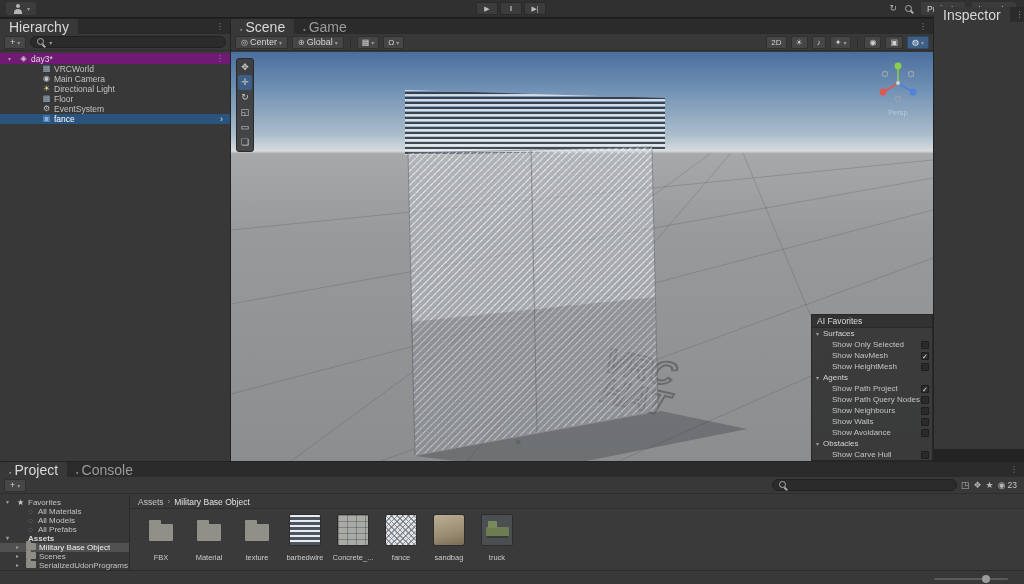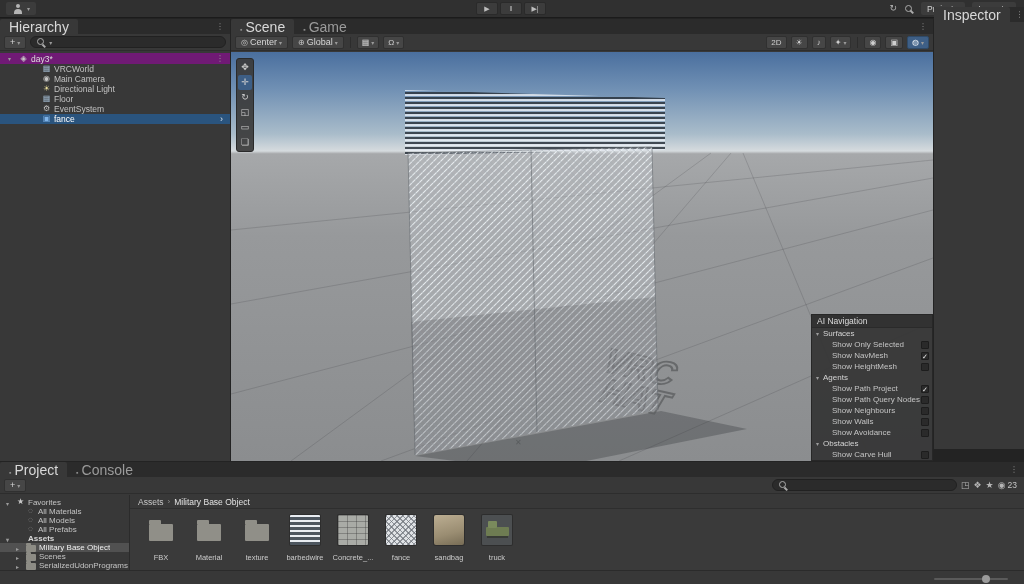--- a/index.html
+++ b/index.html
@@ -93,21 +93,21 @@
   .cb{margin-left:auto;width:8px;height:8px;background:#2a2a2a;border:1px solid #1d1d1d;border-radius:1px;flex:none;text-align:center}
   .t-header .cb{visibility:hidden}
   .checked .cb::before{content:"✓";display:block;font-size:7px;line-height:7px;color:#ececec}
 
   
   .inspector-body{position:absolute;top:16px;bottom:0;left:0;right:0;background:#383838}
 
   
   .project-body{position:absolute;top:33px;bottom:14px;left:0;right:0;display:flex}
   .ptree{width:130px;border-right:1px solid #2b2b2b;padding-top:3px;flex:none;overflow:hidden}
-  .prow{display:flex;align-items:flex-end;height:9px;font-size:8px;padding-left:6px;gap:3px;color:#c4c4c4}
+  .prow{display:flex;align-items:flex-start;height:9px;font-size:8px;padding-left:6px;gap:3px;color:#c4c4c4}
   .prow .fold{width:7px;font-size:6px}
   .ar-v .fold::before{content:"▾"}
   .ar-r .fold::before{content:"▸"}
   .ind-1{padding-left:16px}
   .bold{font-weight:bold;color:#d8d8d8}
   .ptree .selected{background:#515151;color:#f0f0f0}
   .i-star::before{content:"★";color:#c9c9c9}
   .i-search::before{content:"◌";color:#9a9a9a}
   .oicon.i-folder{width:10px;height:7px;background:#8d8c85;border-radius:1px;position:relative}
   .oicon.i-folder::before{content:"";position:absolute;top:-2px;left:0;width:5px;height:2px;background:#8d8c85;border-radius:1px 1px 0 0}
@@ -352,25 +352,42 @@
 
         <div class="tool">
           <span class="oicon i-rect"></span>
         </div>
 
         <div class="tool">
           <span class="oicon i-transform"></span>
         </div>
       </div>
 
+    <div class="gizmo">
+      <svg width="46" height="46" viewBox="0 0 46 46">
+        <g stroke-width="1.6">
+          <line x1="23" y1="23" x2="23" y2="8" stroke="#8ccf4d"></line>
+          <line x1="23" y1="23" x2="10" y2="31" stroke="#e0584f"></line>
+          <line x1="23" y1="23" x2="36" y2="31" stroke="#4f83d8"></line>
+        </g>
+        <circle cx="23" cy="6" r="3.4" fill="#8ccf4d"></circle>
+        <circle cx="8" cy="32" r="3.4" fill="#e0584f"></circle>
+        <circle cx="38" cy="32" r="3.4" fill="#4f83d8"></circle>
+        <circle cx="23" cy="39" r="2.6" fill="none" stroke="#9aa2aa" stroke-width="1.2"></circle>
+        <circle cx="36" cy="14" r="2.6" fill="none" stroke="#9aa2aa" stroke-width="1.2"></circle>
+        <circle cx="10" cy="14" r="2.6" fill="none" stroke="#9aa2aa" stroke-width="1.2"></circle>
+        <circle cx="23" cy="23" r="2" fill="#cfd4da"></circle>
+      </svg>
+      <div class="persp">Persp</div>
+    </div>
 
     <span class="groundmark">✕</span>
 
     <div class="ainav">
-      <div class="ainav-title">AI Navigation</div>
+      <div class="ainav-title">AI Favorites</div>
       <div>
 
           <div class="nav-row t-header">
             <span class="fold"></span>
             <span class="nlbl">Surfaces</span>
             <span class="cb"></span>
           </div>
 
           <div class="nav-row t-check">
 

